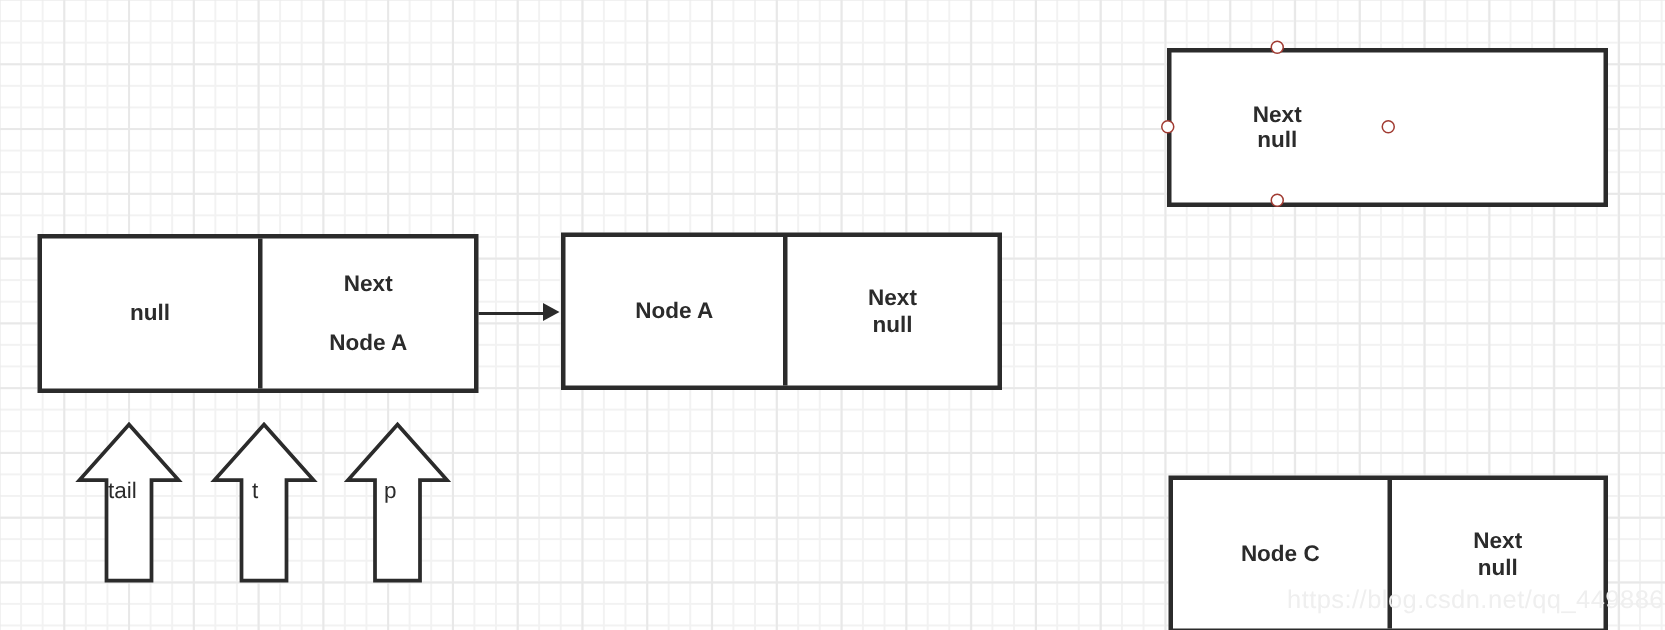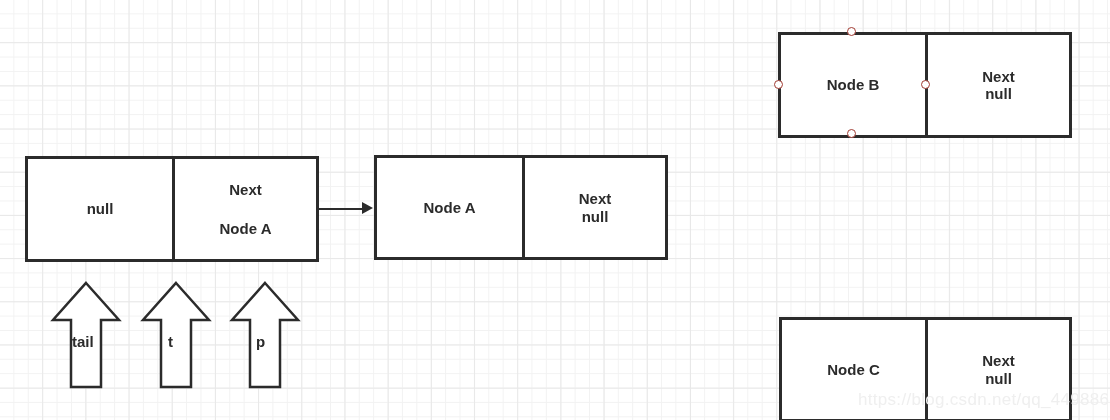--- a/index.html
+++ b/index.html
@@ -79,25 +79,24 @@
   }
 
   
   .ptr {
     position: absolute;
   }
   .ptr svg { display: block; }
   .ptr-label {
     position: absolute;
     color: #2b2b2b;
-    font-weight: bold;
+    font-weight: normal;
     font-size: 15px;
     white-space: nowrap;
     line-height: 1;
-    margin-top: 14px;
   }
 
   
   .watermark {
     position: absolute;
     color: #efefef;
     font-size: 17px;
     letter-spacing: 0.3px;
     white-space: nowrap;
     user-select: none;
@@ -126,23 +125,20 @@
     <div class="node-cell data-cell" style="width:148px;">
       <span>Node A</span>
     </div>
     <div class="node-cell tight" style="width:140px;">
       <span>Next</span>
       <span>null</span>
     </div>
   </div>
 
   <div class="node-box" style="left:778px; top:32px; width:294px; height:106px;">
-    <div class="node-cell data-cell" style="width:147px;">
-      <span>Node B</span>
-    </div>
     <div class="node-cell tight" style="width:141px;">
       <span>Next</span>
       <span>null</span>
     </div>
   </div>
 
   <div class="handle" style="left:847px; top:27px;"></div>
   <div class="handle" style="left:847px; top:129px;"></div>
   <div class="handle" style="left:774px; top:80px;"></div>
   <div class="handle" style="left:921px; top:80px;"></div>

